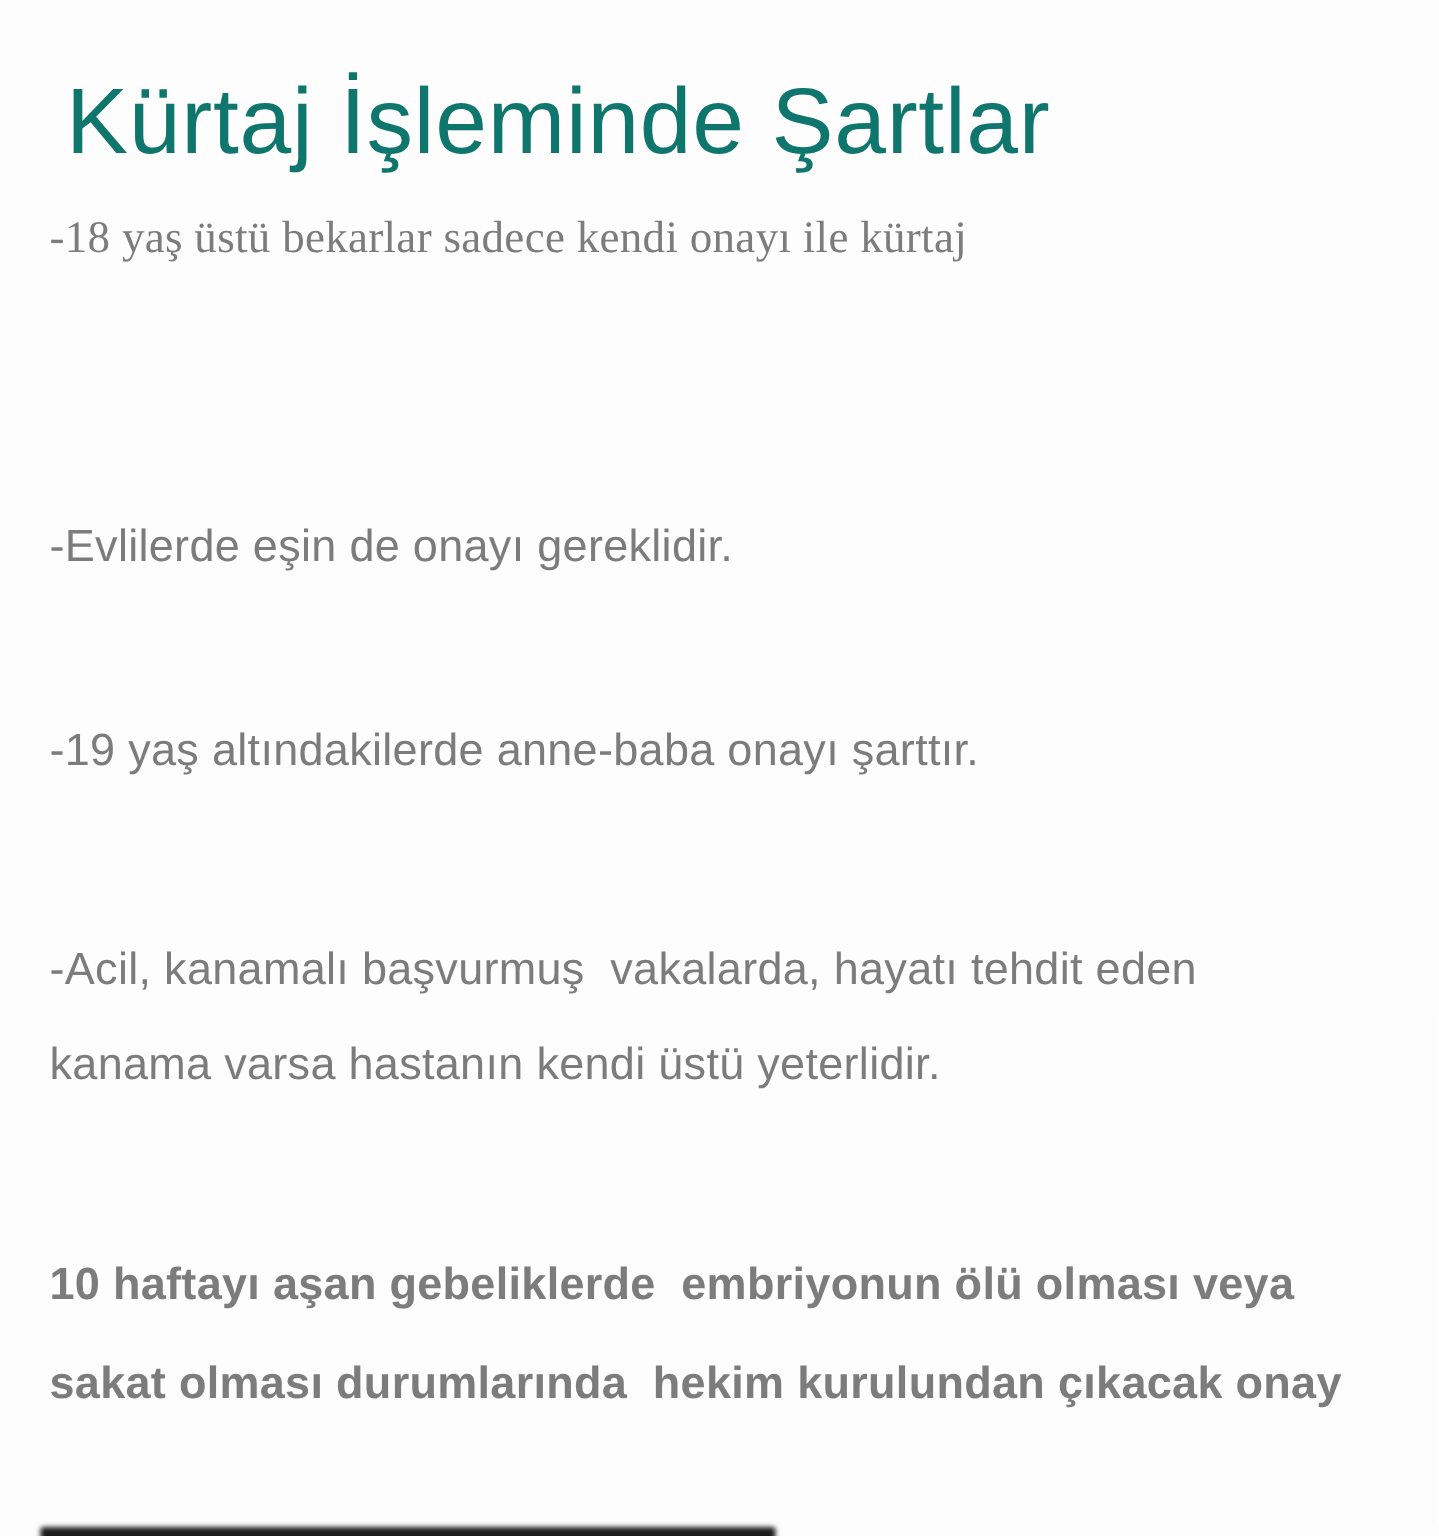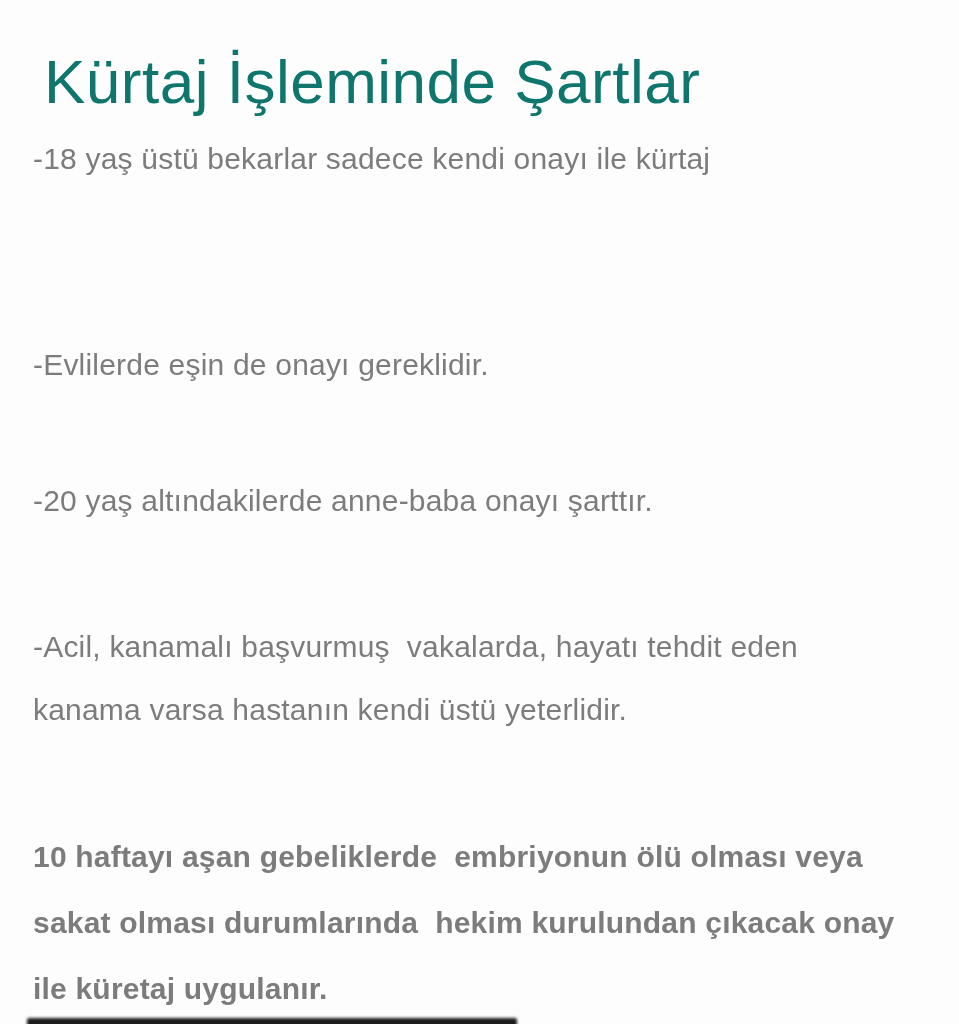--- a/index.html
+++ b/index.html
@@ -34,21 +34,21 @@
     margin: 0;
     font-size: 30px;
     font-weight: 400;
     line-height: 63px;
     letter-spacing: 0.2px;
     color: #7c7c7c;
   }
   .para .line {
     white-space: pre-wrap; 
   }
-  .p1 { top: 127px; }
+  .p1 { top: 127px; font-family: Liberation Serif, serif; }
   .p2 { top: 333px; }
   .p3 { top: 469px; }
   .p4 { top: 615px; }
   .p5 { top: 824px; line-height: 66px; font-weight: bold; }
   .bottom-bar {
     position: absolute;
     left: 27px;
     bottom: -4px;
     width: 490px;
     height: 10px;
@@ -66,29 +66,28 @@
 
   <div class="para p1">
     <div class="line">-18 yaş üstü bekarlar sadece kendi onayı ile kürtaj</div>
   </div>
 
   <div class="para p2">
     <div class="line">-Evlilerde eşin de onayı gereklidir.</div>
   </div>
 
   <div class="para p3">
-    <div class="line">-20 yaş altındakilerde anne-baba onayı şarttır.</div>
+    <div class="line">-19 yaş altındakilerde anne-baba onayı şarttır.</div>
   </div>
 
   <div class="para p4">
     <div class="line">-Acil, kanamalı başvurmuş  vakalarda, hayatı tehdit eden</div>
     <div class="line">kanama varsa hastanın kendi üstü yeterlidir.</div>
   </div>
 
   <div class="para p5">
     <div class="line">10 haftayı aşan gebeliklerde  embriyonun ölü olması veya</div>
     <div class="line">sakat olması durumlarında  hekim kurulundan çıkacak onay</div>
-    <div class="line">ile küretaj uygulanır.</div>
   </div>
 
   <div class="bottom-bar"></div>
 
 </div>
 
 </body></html>

